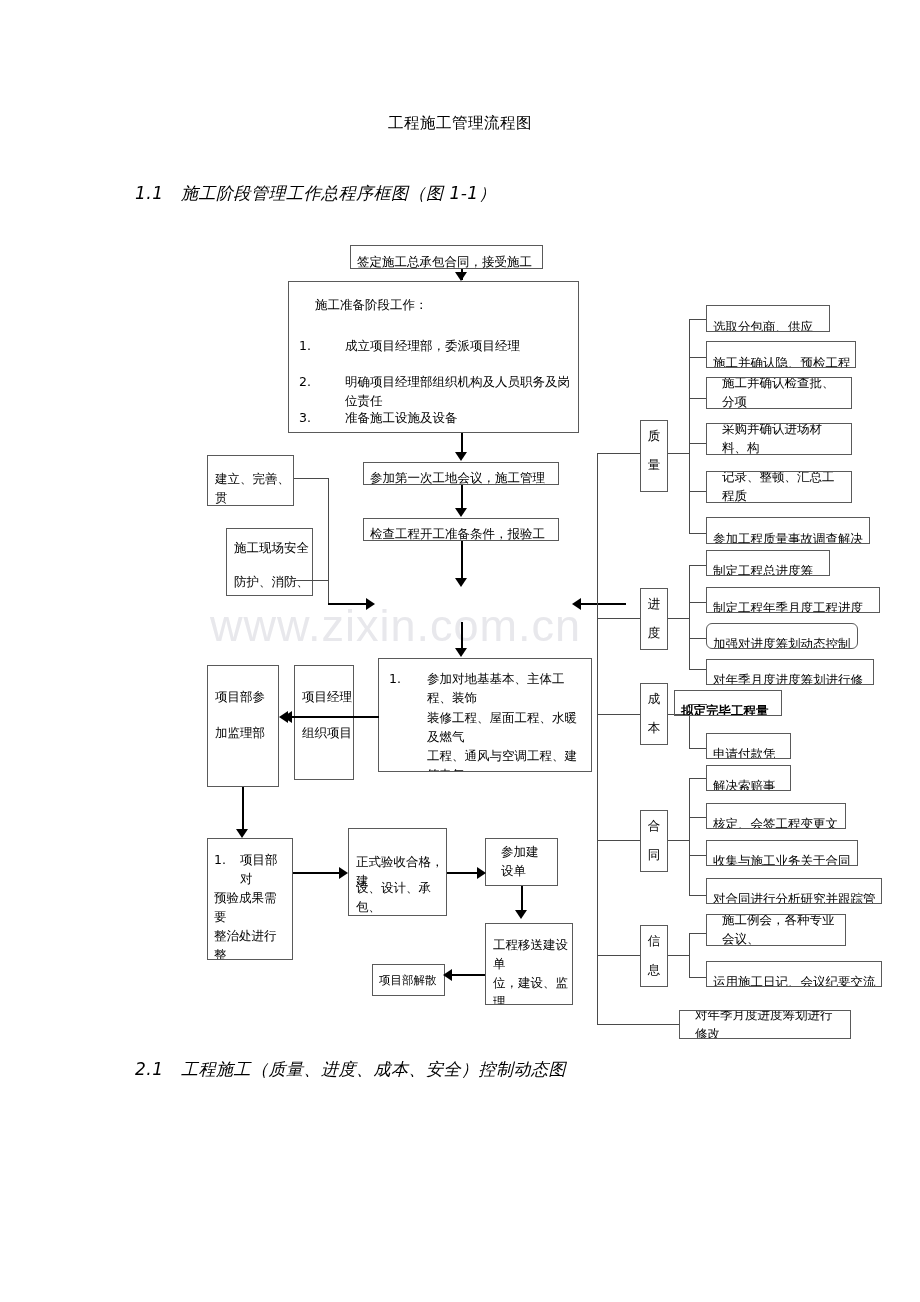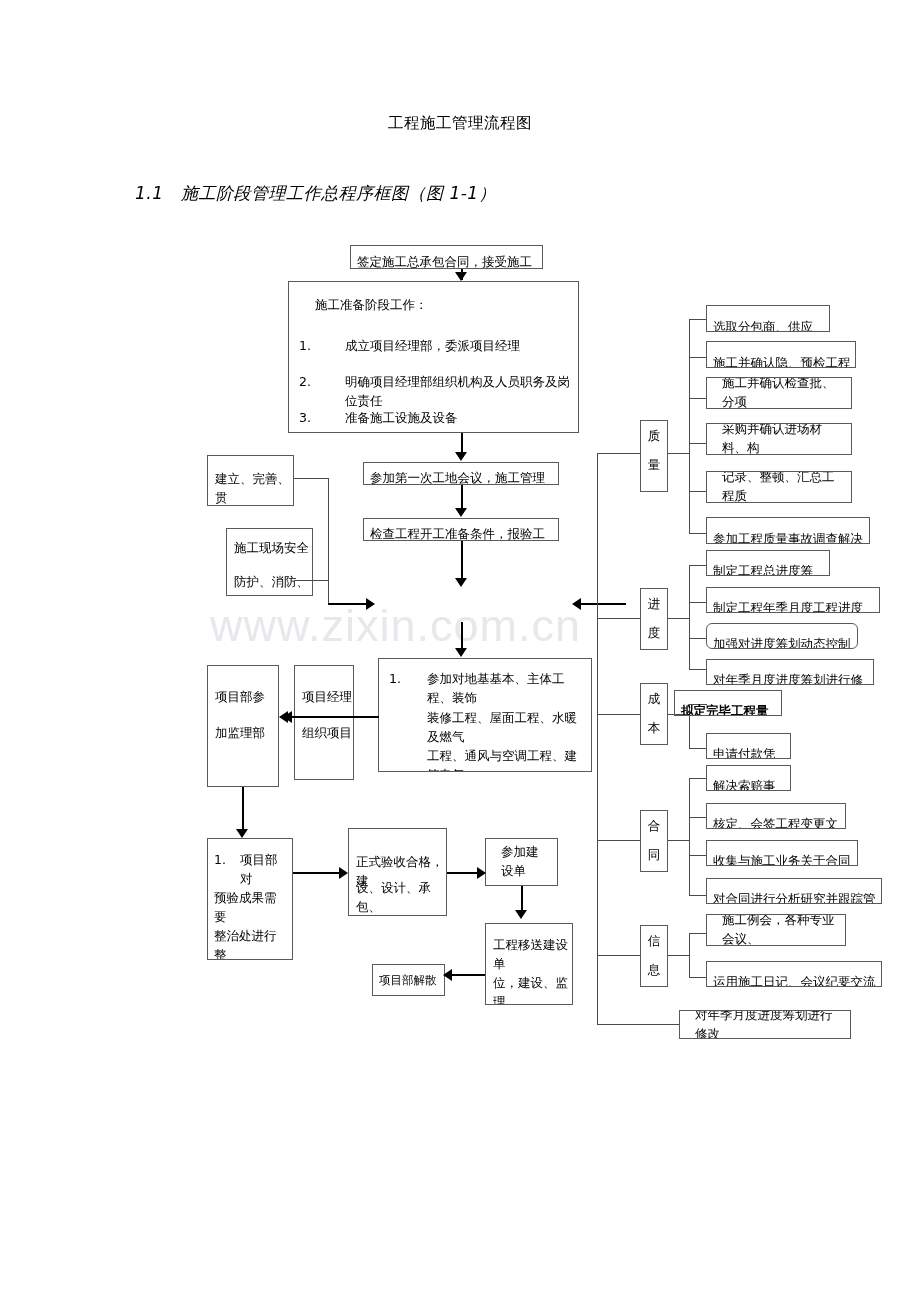--- a/index.html
+++ b/index.html
@@ -81,20 +81,23 @@
 <body>
 
 <div class="page">
 
   <div class="doc-title">工程施工管理流程图</div>
 
   <div class="h-sec" id="heading-1-1">
     <span class="num">1.1</span><span>施工阶段管理工作总程序框图（图 1-1）</span>
   </div>
 
+  <div class="h-sec" id="heading-2-1">
+    <span class="num">2.1</span><span>工程施工（质量、进度、成本、安全）控制动态图</span>
+  </div>
 
   <div class="watermark">www.zixin.com.cn</div>
 
   <div class="bx" style="left:350px; top:245px; width:193px; height:24px;">
     <div class="t" style="top:7px;">签定施工总承包合同，接受施工任务</div>
   </div>
 
   <div class="ln vl" style="left:461px; top:269px; height:11px;"></div>
   <div class="ar-d" style="left:455px; top:272px;"></div>
 

